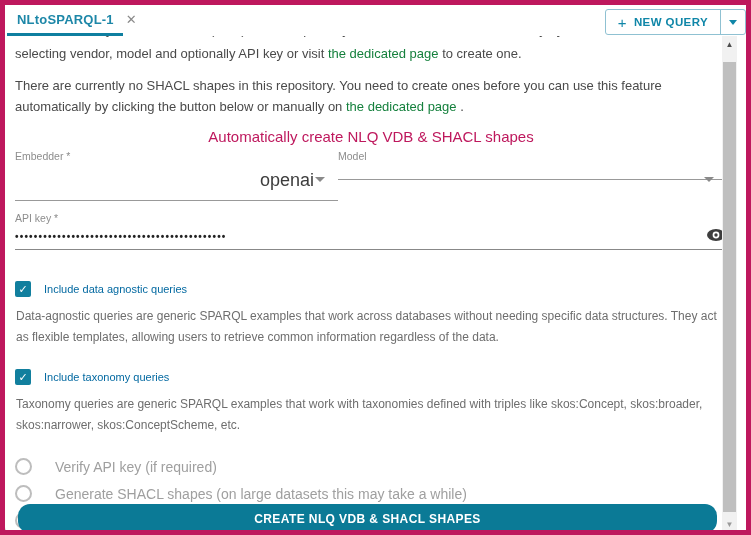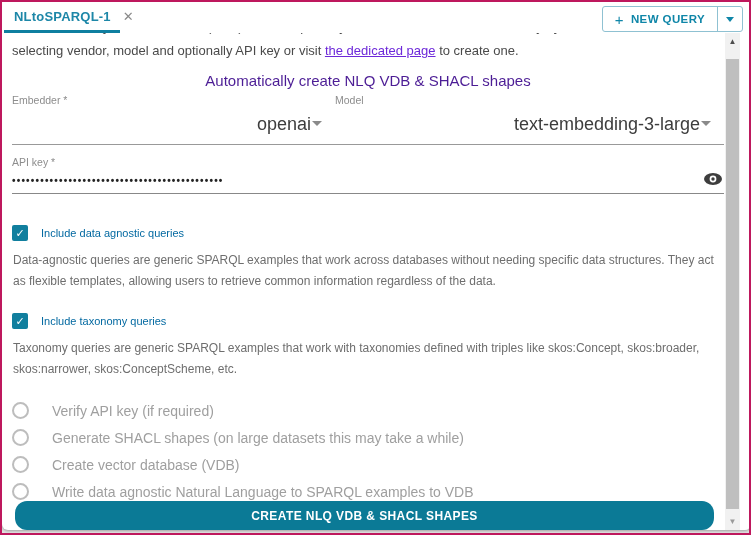--- a/index.html
+++ b/index.html
@@ -3,21 +3,21 @@
 <meta charset="utf-8">
 <style>
   * { box-sizing: border-box; }
   html,body { margin:0; padding:0; }
   body {
     font-family: "Liberation Sans", "DejaVu Sans", sans-serif;
     background:#dcdcdc;
   }
   .screen {
     position:relative; width:751px; height:535px;
-    background:#e2e2e2; border:2px solid #be185d; overflow:hidden;
+    background:#e2e2e2; border:5px solid #be185d; overflow:hidden;
   }
   .card {
     position:absolute; left:0; top:0; width:749px; height:528px;
     background:#ffffff; border-radius:0 0 6px 6px;
     box-shadow:0 1px 3px rgba(0,0,0,.3);
   }
   
   .tabbar { position:relative; height:31px; background:#fff; }
   .tab {
     position:absolute; left:0; top:0; height:28px;
@@ -34,22 +34,22 @@
   .nq-main { display:flex; align-items:center; gap:7px; padding:0 12px; font-weight:bold; font-size:11.5px; letter-spacing:.4px; cursor:pointer; }
   .nq-plus { font-size:15px; font-weight:normal; }
   .nq-caretseg { width:25px; display:flex; align-items:center; justify-content:center; border-left:1px solid #8fc1d2; cursor:pointer; }
   .tri-down { width:0; height:0; border-left:4px solid transparent; border-right:4px solid transparent; border-top:5px solid #0f86a8; }
   
   .content { position:absolute; top:31px; left:0; width:725px; padding:0 3px 0 10px; }
   .clip-line { height:7px; overflow:hidden; }
   .clip-line .t { display:block; transform:translateY(-14px); font-size:13px; color:#4a4a4a; white-space:nowrap; }
   .para { font-size:13px; color:#4a4a4a; line-height:21px; margin:0; }
   .para + .para { margin-top:11px; }
-  a.link { color:#6d28d9; text-decoration:underline; cursor:pointer;margin-top:12px; }
-  .heading { text-align:center; font-size:15px; font-weight:normal; color:#4c1d95; margin:11px 0 0 0; }
+  a.link { color:#15803d; cursor:pointer;margin-top:12px; }
+  .heading { text-align:center; font-size:15px; font-weight:normal; color:#be185d; margin:11px 0 0 0; }
   
   .form-row { display:flex; gap:0; margin-top:3px; }
   .field { position:relative; padding-top:15px; }
   .f-embedder { width:323px; }
   .f-model { flex:1; }
   .f-label { position:absolute; top:2px; left:0; font-size:10.5px; color:#8d8d8d; }
   .f-value {
     position:relative; text-align:right; font-size:18px; color:#3d3d3d;
     padding:7px 24px 9px 24px; border-bottom:1px solid #999; cursor:pointer;
   }
@@ -116,35 +116,35 @@
     </div>
 
     <div class="content">
 
       <div class="clip-line">
         <span class="t">There is no NLQ vector database (VDB) for this repository. You can create one automatically by</span>
       </div>
 
       <p class="para"><span>selecting vendor, model and optionally API key or visit</span> <a class="link">the dedicated page</a><span> to create one.</span></p>
 
+      <p class="para"><span>There are currently no SHACL shapes in this repository. You need to create ones before you can use this feature automatically by clicking the button below or manually on</span> <a class="link">the dedicated page</a><span> .</span></p>
 
       <h2 class="heading">Automatically create NLQ VDB &amp; SHACL shapes</h2>
 
       <div class="form-row">
         <div class="field f-embedder">
           <span class="f-label">Embedder *</span>
           <div class="f-value">
             <span>openai</span>
             <span class="f-caret"></span>
           </div>
         </div>
         <div class="field f-model">
           <span class="f-label">Model</span>
           <div class="f-value">
-            <span>text-embedding-3-large</span>
             <span class="f-caret"></span>
           </div>
         </div>
       </div>
 
       <div class="f-api">
         <span class="f-label">API key *</span>
         <div class="api-value">•••••••••••••••••••••••••••••••••••••••••••••</div>
         <button class="eye-btn">
           <svg width="20" height="14" viewBox="0 0 20 14">

